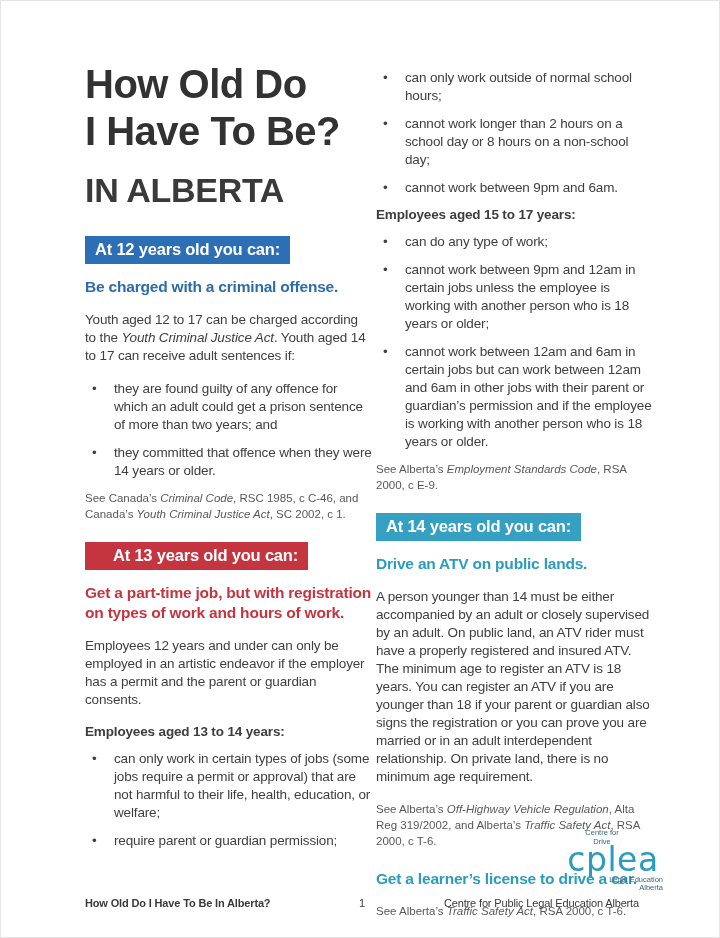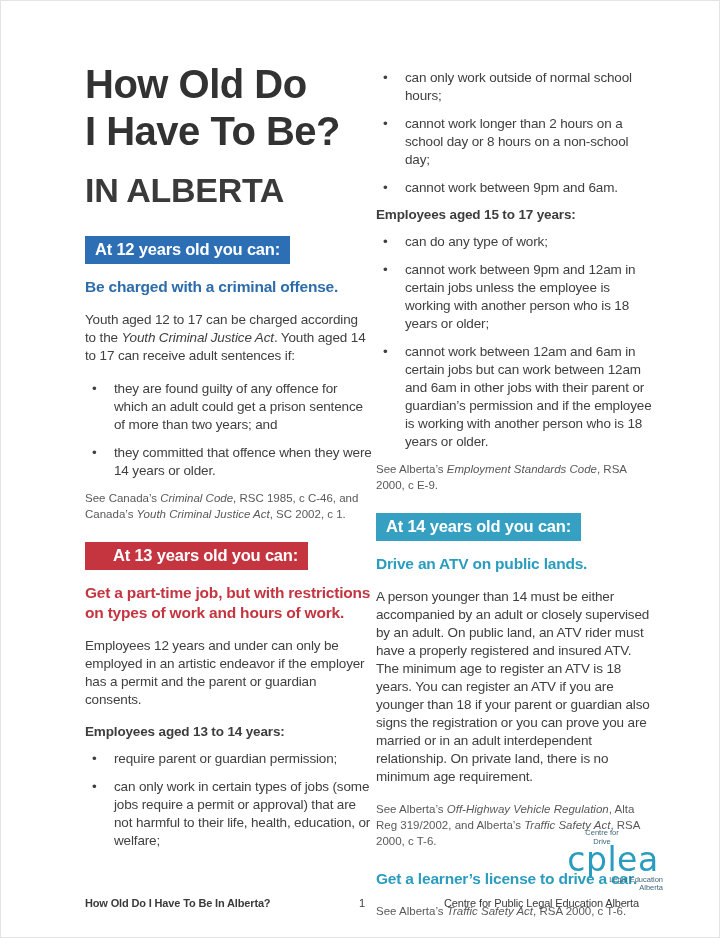--- a/index.html
+++ b/index.html
@@ -129,26 +129,26 @@
         <p class="body-text"><span>Youth aged 12 to 17 can be charged according to the </span><i>Youth Criminal Justice Act</i><span>. Youth aged 14 to 17 can receive adult sentences if:</span></p>
         <div class="bullets">
           <div class="bullet">they are found guilty of any offence for which an adult could get a prison sentence of more than two years; and</div>
           <div class="bullet">they committed that offence when they were 14 years or older.</div>
         </div>
         <p class="citation"><span>See Canada’s </span><i>Criminal Code</i><span>, RSC 1985, c C-46, and Canada’s </span><i>Youth Criminal Justice Act</i><span>, SC 2002, c 1.</span></p>
       </div>
 
       <div class="mt-sec">
         <div class="banner red">At 13 years old you can:</div>
-        <div class="subheading red">Get a part-time job, but with restrictions on types of work and hours of work.</div>
+        <div class="subheading red">Get a part-time job, but with registration on types of work and hours of work.</div>
         <p class="body-text">Employees 12 years and under can only be employed in an artistic endeavor if the employer has a permit and the parent or guardian consents.</p>
         <div class="group-label">Employees aged 13 to 14 years:</div>
         <div class="bullets">
+          <div class="bullet">can only work in certain types of jobs (some jobs require a permit or approval) that are not harmful to their life, health, education, or welfare;</div>
           <div class="bullet">require parent or guardian permission;</div>
-          <div class="bullet">can only work in certain types of jobs (some jobs require a permit or approval) that are not harmful to their life, health, education, or welfare;</div>
         </div>
       </div>
     </div>
 
     <div class="col-right">
       <div class="bullets">
         <div class="bullet">can only work outside of normal school hours;</div>
         <div class="bullet">cannot work longer than 2 hours on a school day or 8 hours on a non-school day;</div>
         <div class="bullet">cannot work between 9pm and 6am.</div>
       </div>

